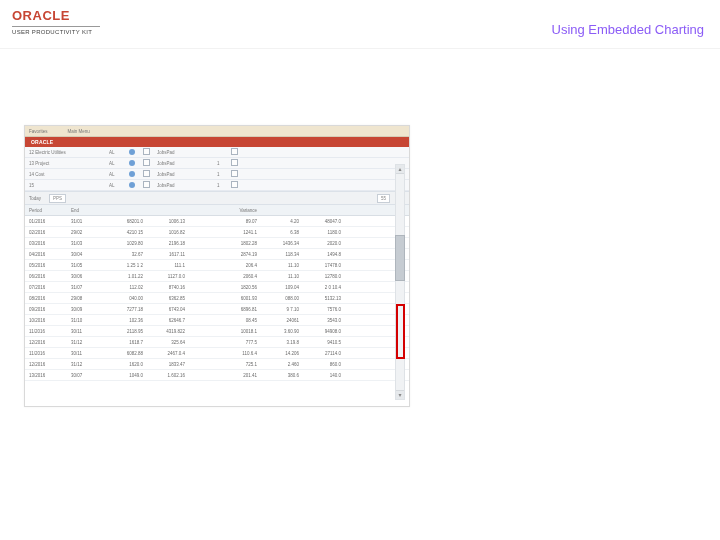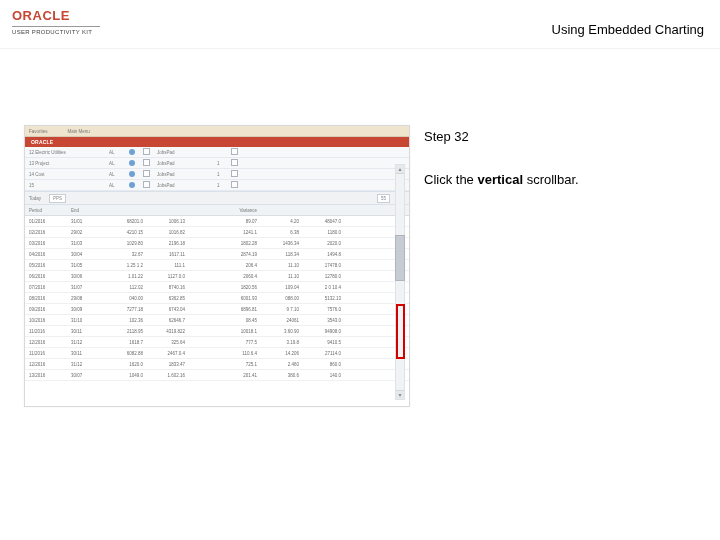--- a/index.html
+++ b/index.html
@@ -37,21 +37,21 @@
     margin-top: 3px;
     border-top: 1px solid #999;
     padding-top: 2px;
     width: 88px;
   }
   .doc-title {
     position: absolute;
     top: 22px;
     right: 16px;
     font-size: 13px;
-    color: #000000;
+    color: #8b5cf6;
   }
   .content {
     position: relative;
     height: 480px;
   }
   .screenshot {
     position: absolute;
     left: 24px;
     top: 76px;
     width: 384px;
@@ -460,20 +460,14 @@
     </div>
 
     <div class="scroll-track">
       <div class="scroll-arrow">▴</div>
       <div class="scroll-thumb"></div>
       <div class="scroll-arrow bottom" style="position:absolute;bottom:0;left:0;right:0">▾</div>
     </div>
     <div class="scroll-highlight"></div>
   </div>
 
-  <div class="instructions">
-    <div class="step-label">Step 32</div>
-    <div class="step-text">
-      <span>Click the </span><b>vertical</b><span> scrollbar.</span>
-    </div>
-  </div>
 
 </div>
 
 </body></html>

